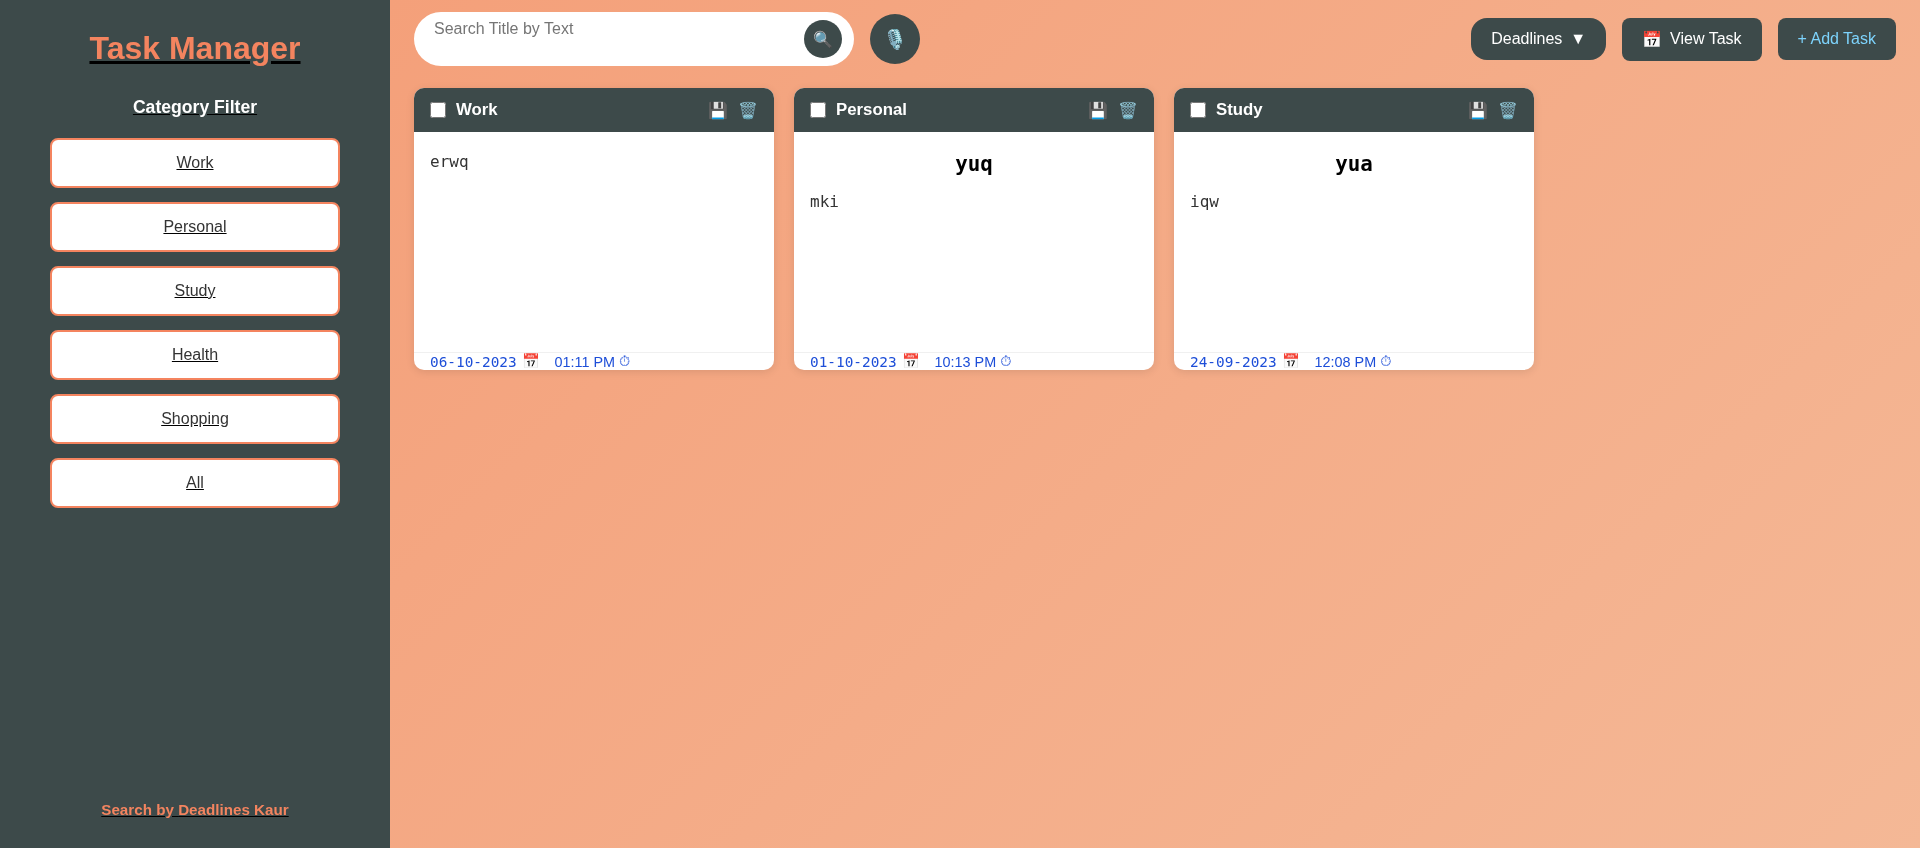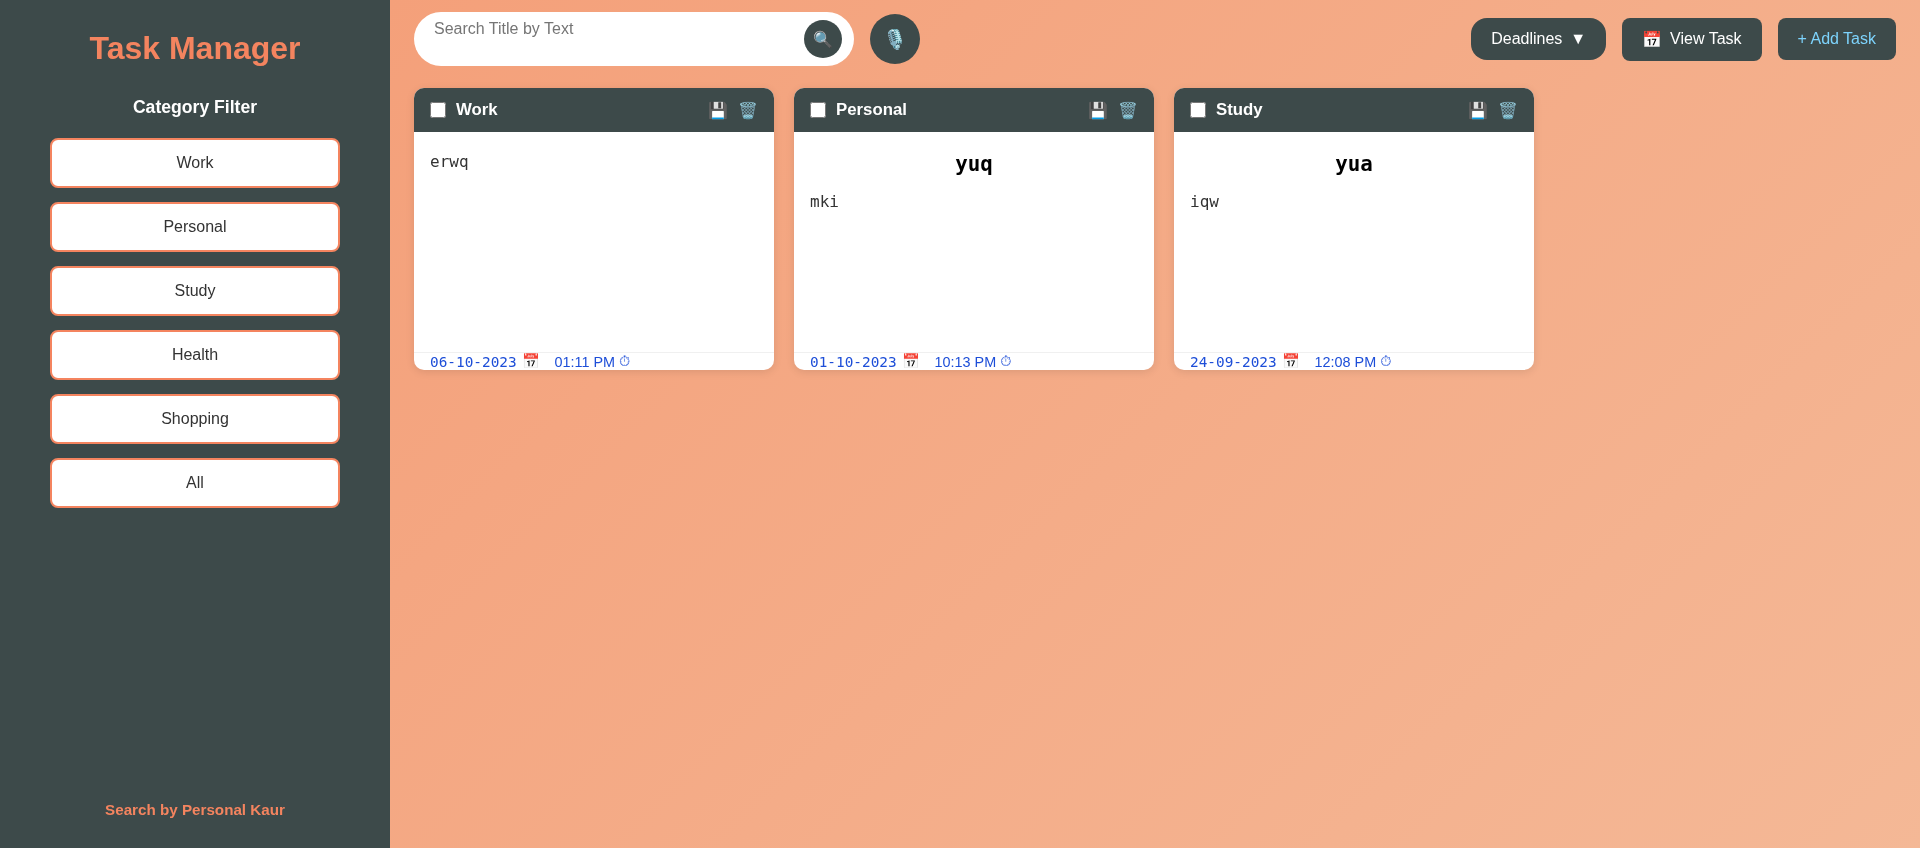--- a/index.html
+++ b/index.html
@@ -18,20 +18,21 @@
 
     
     .sidebar {
       width: 390px;
       background-color: #3d4a4a;
       display: flex;
       flex-direction: column;
       align-items: center;
       padding: 30px 20px;
       flex-shrink: 0;
+      text-decoration: underline;
     }
 
     .sidebar-title {
       font-size: 2rem;
       font-weight: bold;
       color: #f4845f;
       margin-bottom: 30px;
       text-align: center;
     }
 
@@ -286,21 +287,21 @@
   <div class="filter-list">
 
   <button class="filter-btn">Work</button>
       <button class="filter-btn">Personal</button>
       <button class="filter-btn">Study</button>
       <button class="filter-btn">Health</button>
       <button class="filter-btn">Shopping</button>
       <button class="filter-btn">All</button>
     </div>
   <div class="sidebar-footer">
-    <span>Search by </span><span class="footer-author" style="color:#f4845f;font-weight:bold;">Personal Kaur</span>
+    <span>Search by </span><span class="footer-author" style="color:#f4845f;font-weight:bold;">Deadlines Kaur</span>
   </div>
 </aside>
 
 <main class="main">
 
   <div class="topbar">
     <div class="search-wrapper">
       <input class="search-input" type="text" placeholder="Search Title by Text" style="">
       <button class="search-btn">
         <span>🔍</span>

